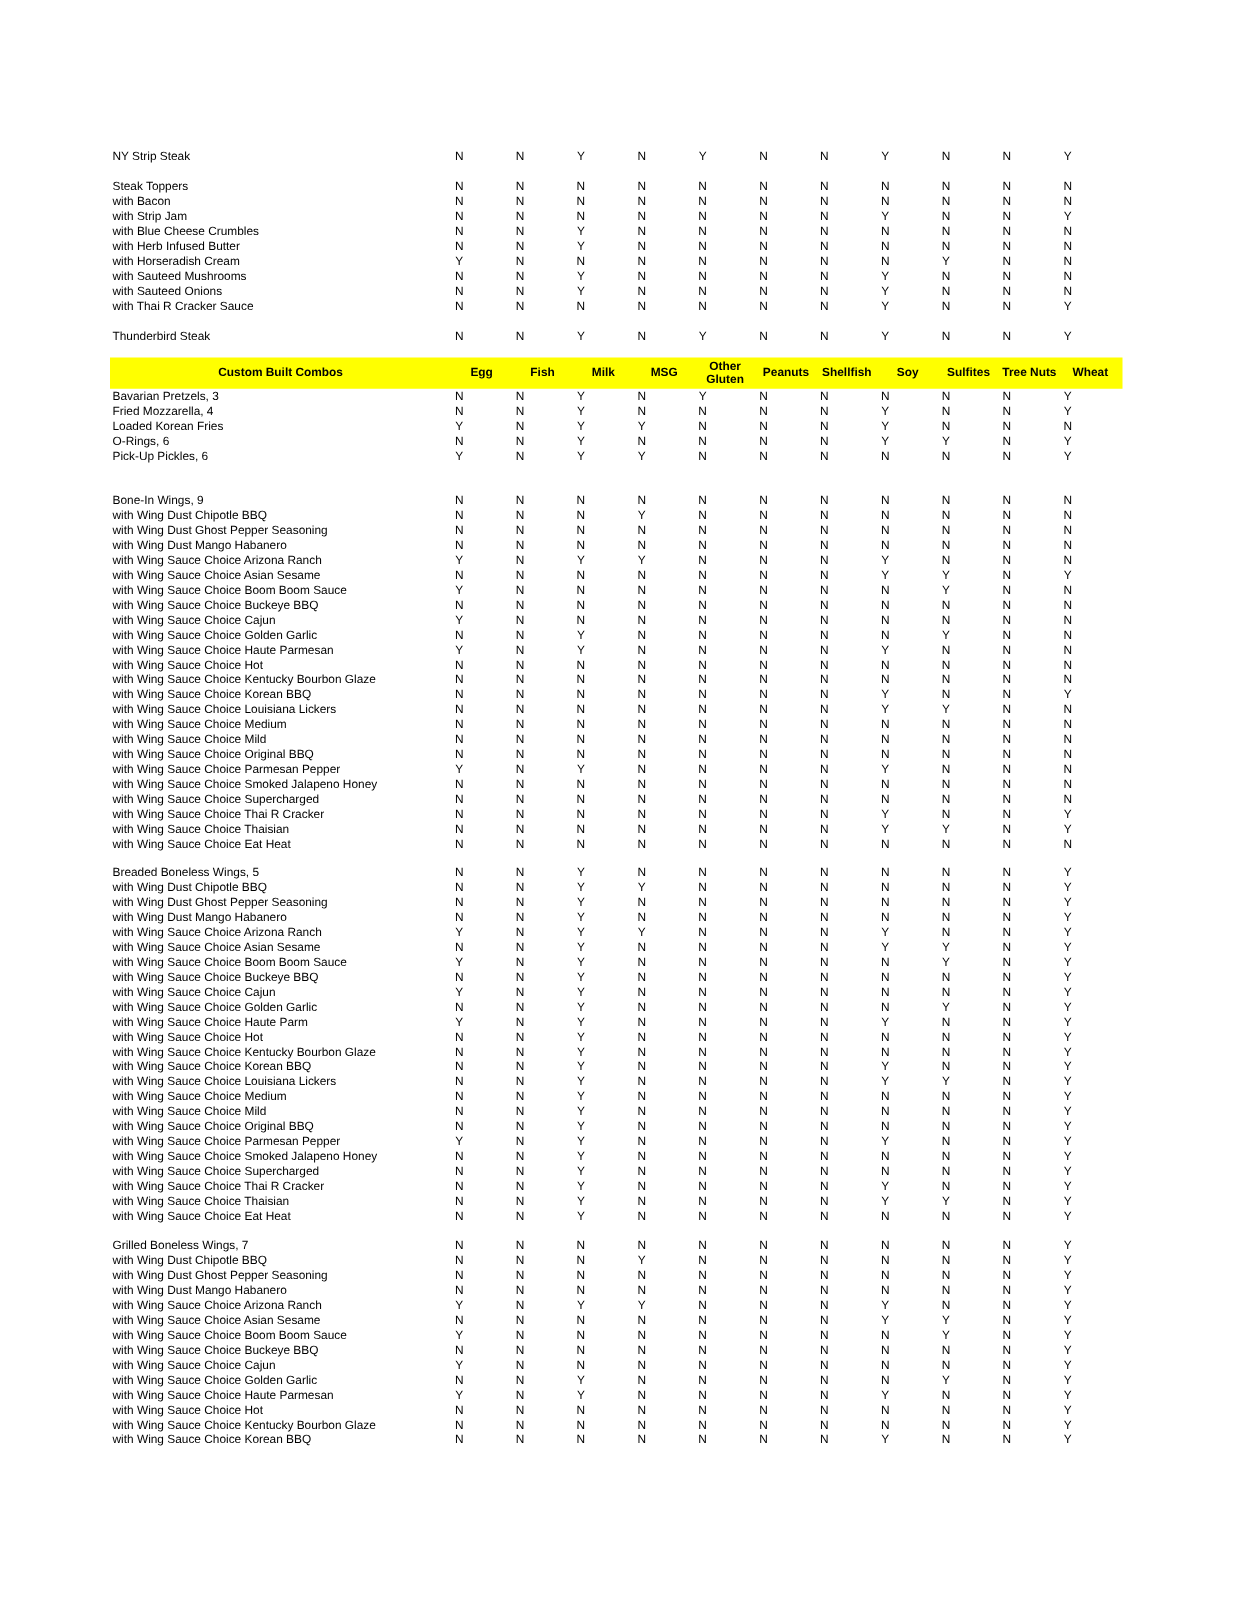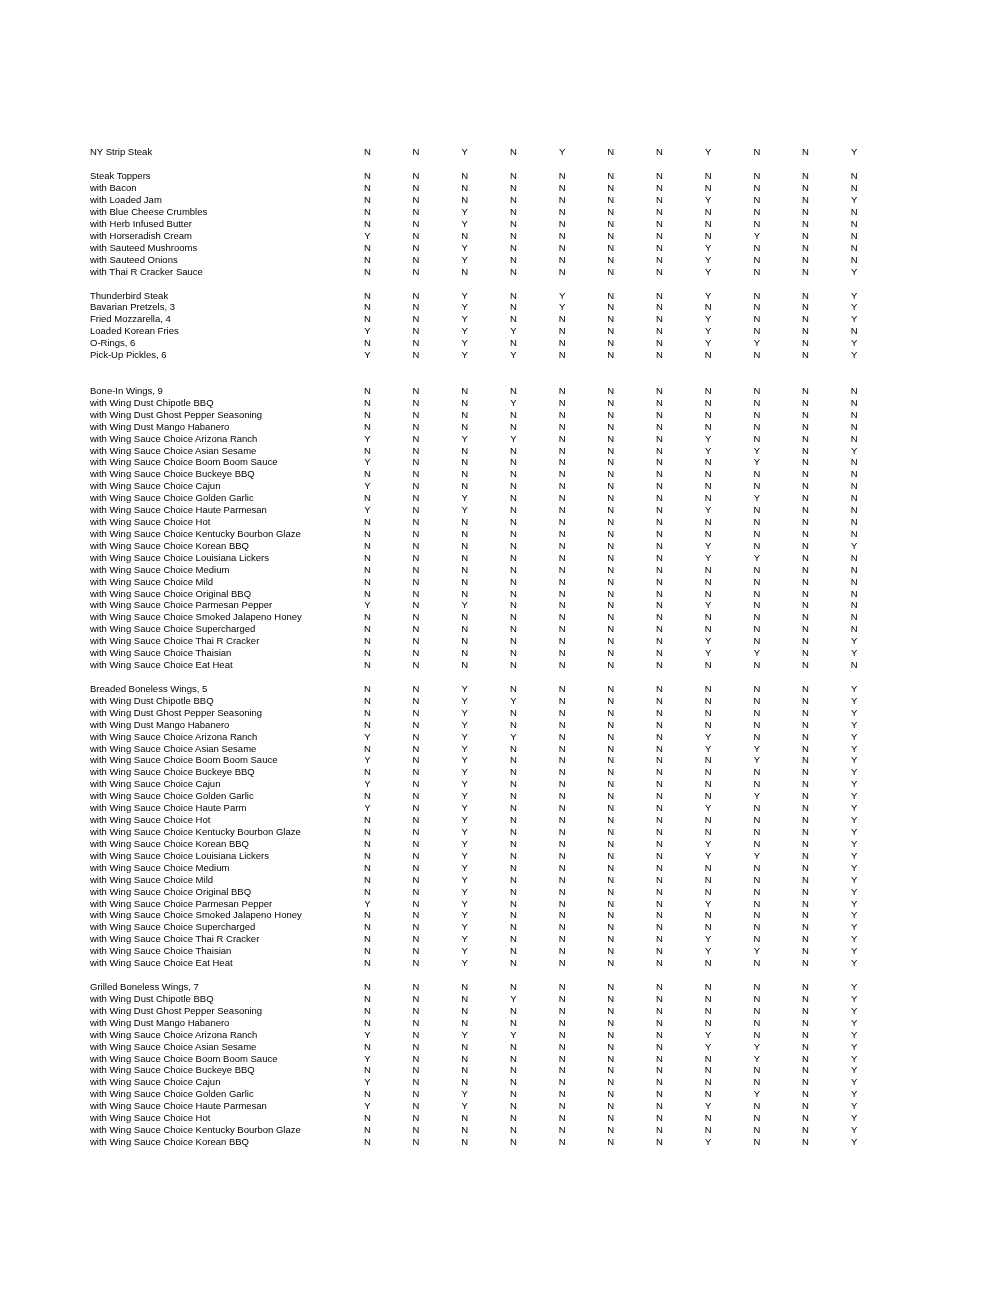--- a/index.html
+++ b/index.html
@@ -11,21 +11,21 @@
     width: 1000px;
     height: 1294px;
     position: relative;
     overflow: hidden;
     font-family: "Liberation Sans", sans-serif;
     color: #000000;
   }
   .sheet {
     position: absolute;
     left: 88px;
-    top: 146px;
+    top: 120px;
     width: 810px;
   }
   .row {
     display: flex;
     height: 11.93px;
     align-items: center;
     font-size: 9.5px;
     line-height: 11px;
     white-space: nowrap;
   }
@@ -106,21 +106,21 @@
       <div class="cell">N</div>
       <div class="cell">N</div>
       <div class="cell">N</div>
       <div class="cell">N</div>
       <div class="cell">N</div>
       <div class="cell">N</div>
       <div class="cell">N</div>
       <div class="cell">N</div>
     </div>
     <div class="row">
-    <div class="label">with Loaded Jam</div>
+    <div class="label">with Strip Jam</div>
   <div class="cell">N</div>
       <div class="cell">N</div>
       <div class="cell">N</div>
       <div class="cell">N</div>
       <div class="cell">N</div>
       <div class="cell">N</div>
       <div class="cell">N</div>
       <div class="cell">Y</div>
       <div class="cell">N</div>
       <div class="cell">N</div>
@@ -217,20 +217,34 @@
       <div class="cell">N</div>
       <div class="cell">Y</div>
       <div class="cell">N</div>
       <div class="cell">Y</div>
       <div class="cell">N</div>
       <div class="cell">N</div>
       <div class="cell">Y</div>
       <div class="cell">N</div>
       <div class="cell">N</div>
       <div class="cell">Y</div>
+    </div>
+    <div class="header-band" style="background: rgb(255, 255, 0); color: rgb(0, 0, 0);">
+    <div class="hlabel">Custom Built Combos</div>
+  <div class="hcol">Egg</div>
+      <div class="hcol">Fish</div>
+      <div class="hcol">Milk</div>
+      <div class="hcol">MSG</div>
+      <div class="hcol">Other Gluten</div>
+      <div class="hcol">Peanuts</div>
+      <div class="hcol">Shellfish</div>
+      <div class="hcol">Soy</div>
+      <div class="hcol">Sulfites</div>
+      <div class="hcol">Tree Nuts</div>
+      <div class="hcol">Wheat</div>
     </div>
     <div class="row">
     <div class="label">Bavarian Pretzels, 3</div>
   <div class="cell">N</div>
       <div class="cell">N</div>
       <div class="cell">Y</div>
       <div class="cell">N</div>
       <div class="cell">Y</div>
       <div class="cell">N</div>
       <div class="cell">N</div>

